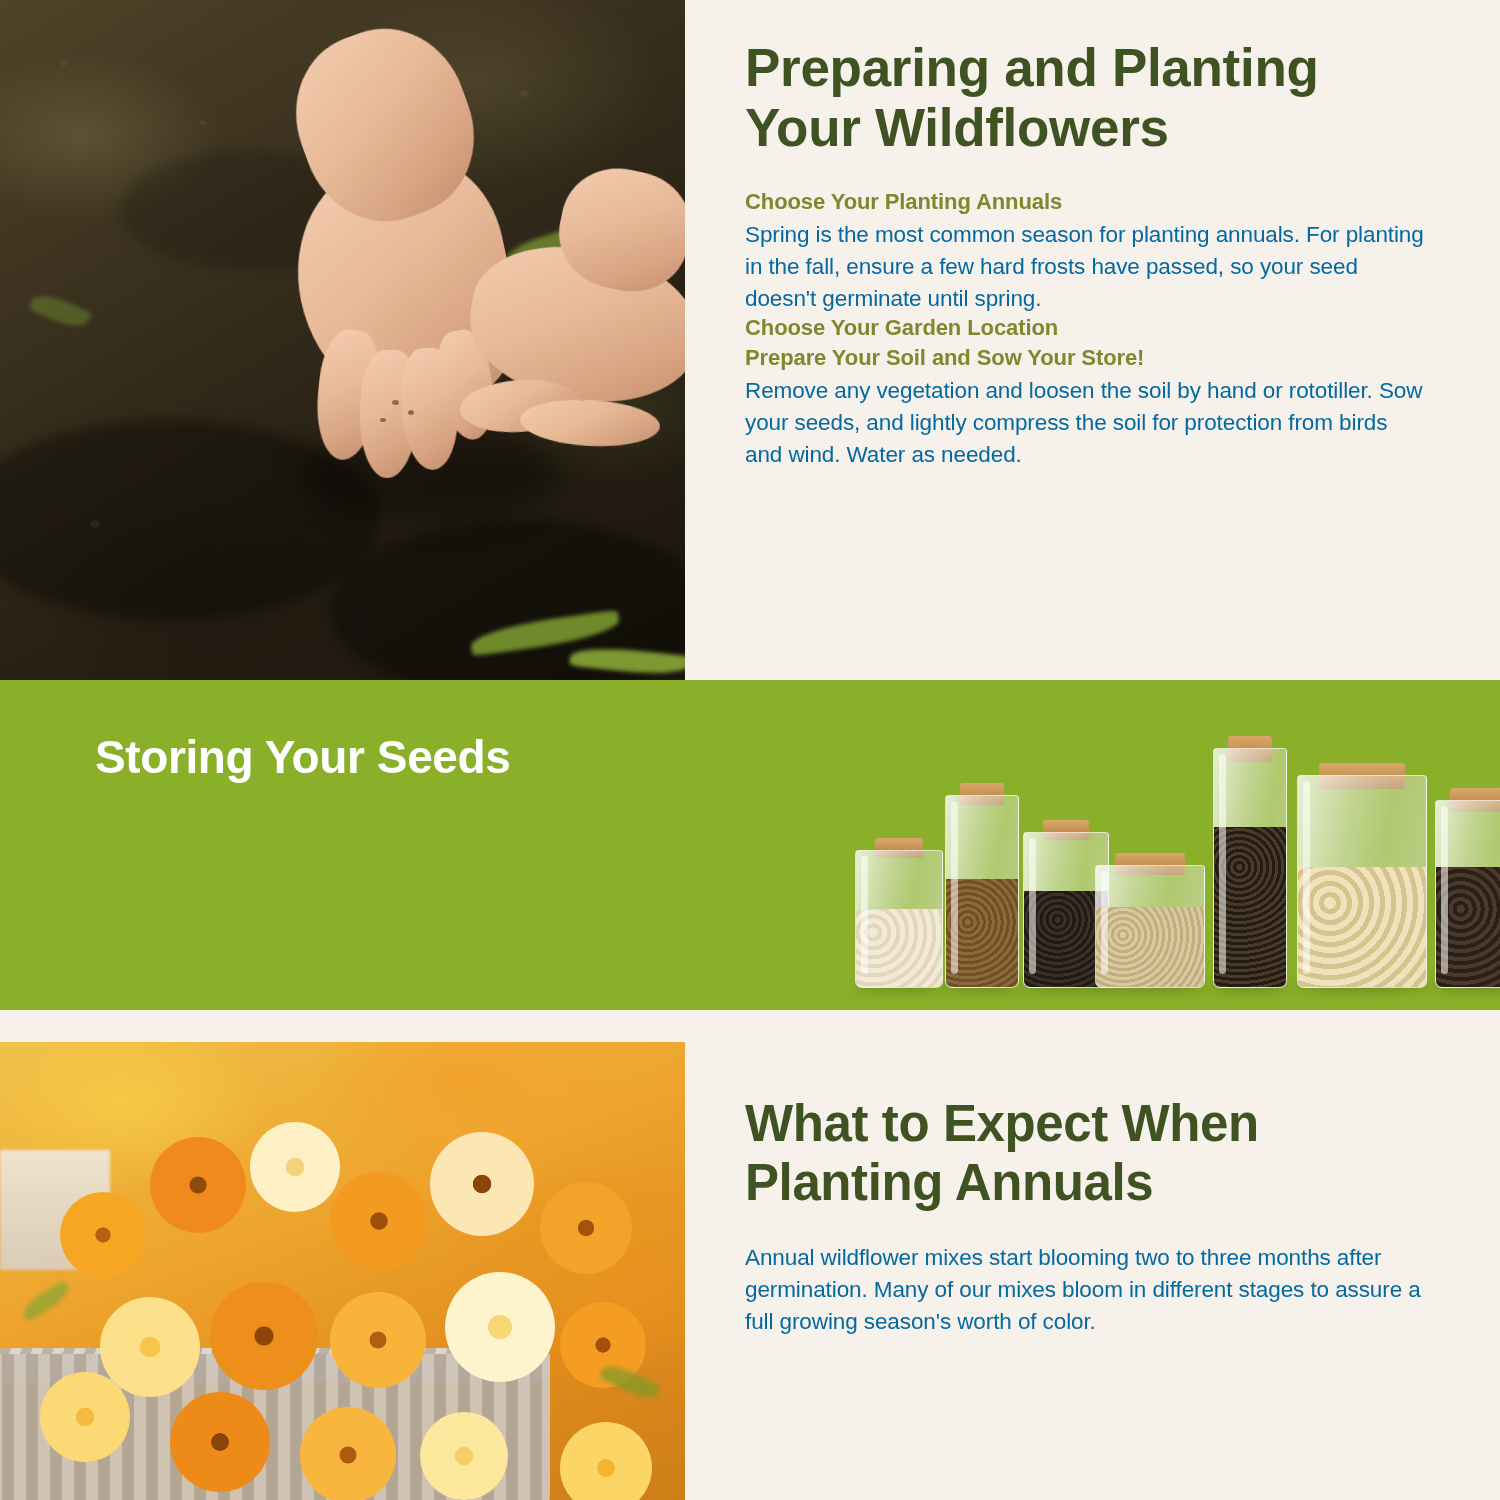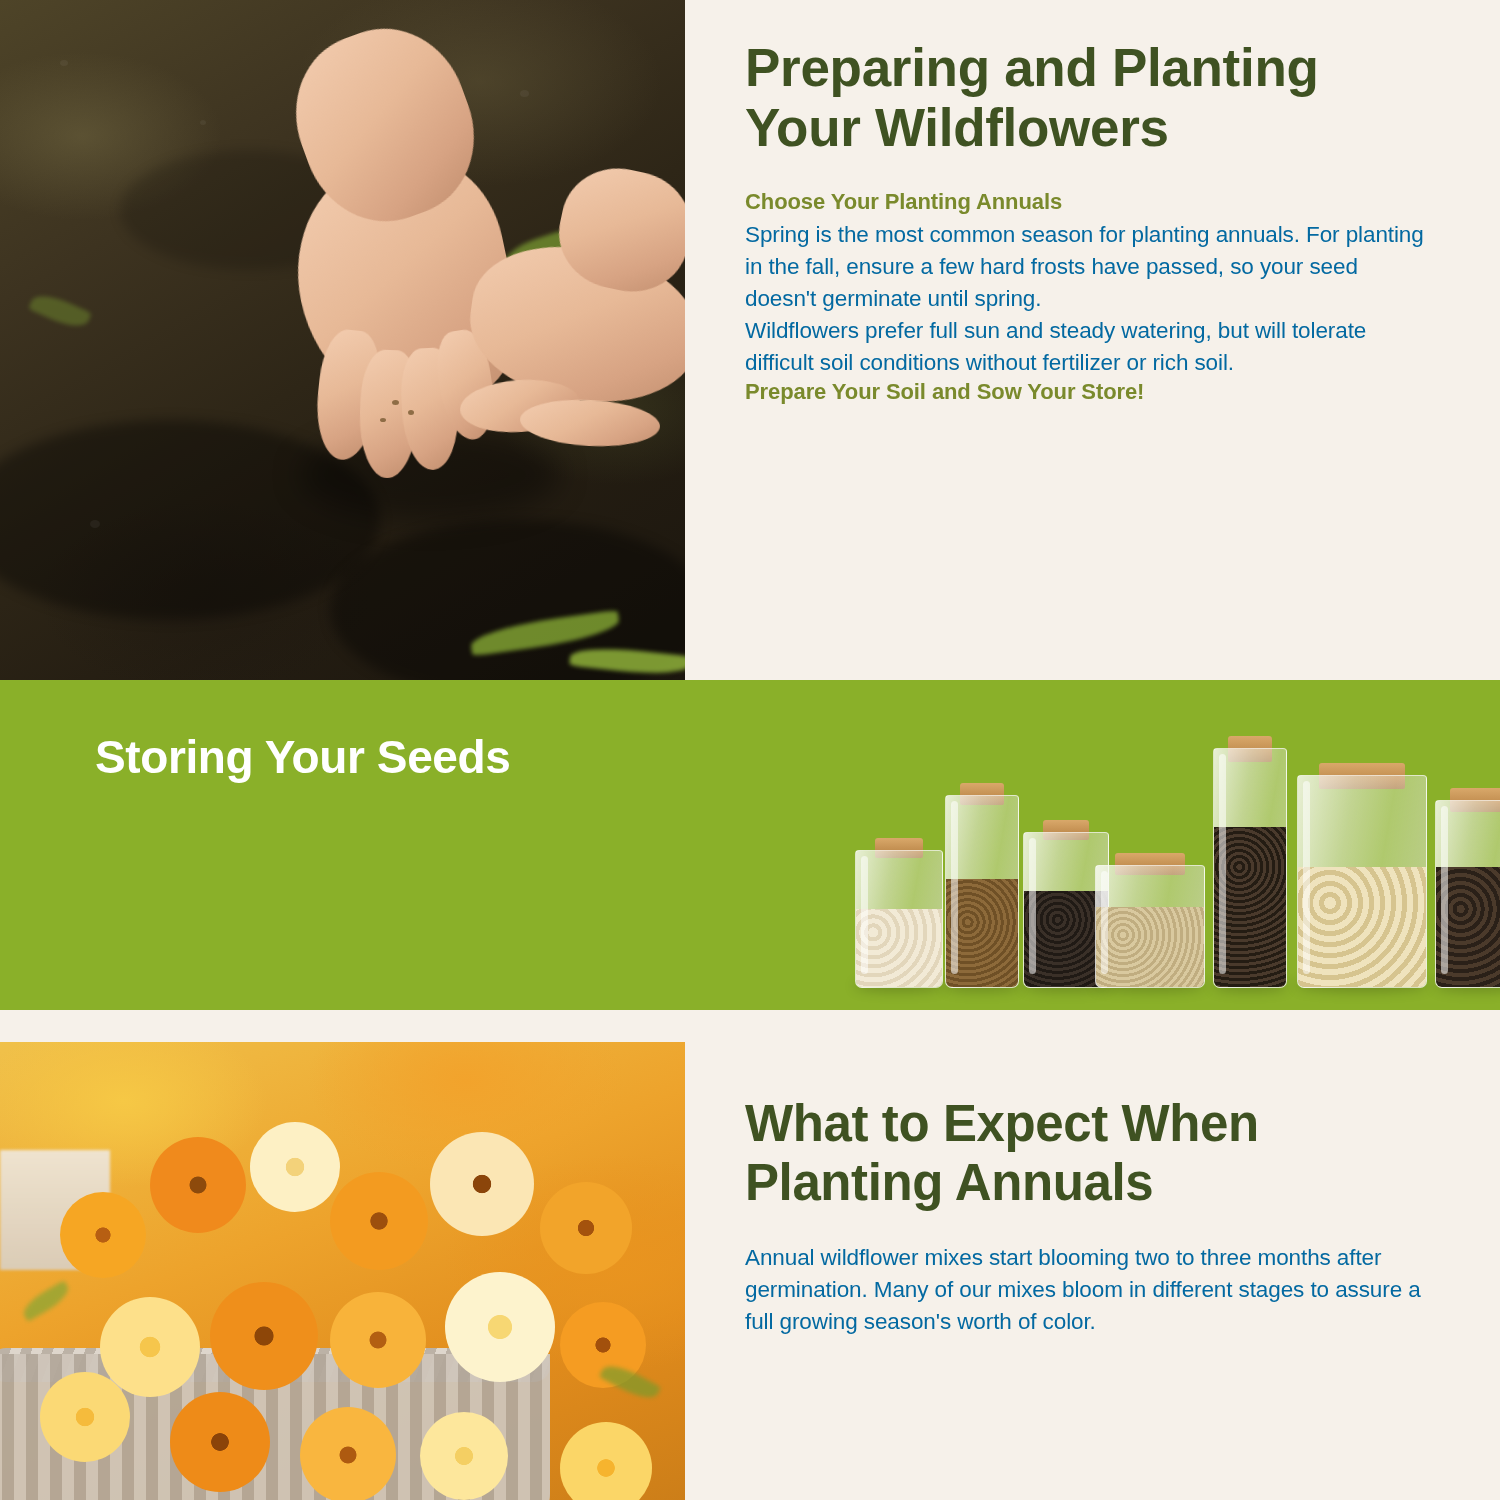--- a/index.html
+++ b/index.html
@@ -165,25 +165,26 @@
 
     <div class="sec1-text">
       <h1 class="title">Preparing and Planting Your Wildflowers</h1>
 
       <div>
         <div class="sub-h">Choose Your Planting Annuals</div>
         <p class="body-p">Spring is the most common season for planting annuals. For planting in the fall, ensure a few hard frosts have passed, so your seed doesn't germinate until spring.</p>
       </div>
 
       <div>
-        <p class="body-p">Wildflowers prefer full sun and steady watering, but will tolerate difficult soil conditions without fertilizer or rich soil.</p>
+        <div class="sub-h">Choose Your Garden Location</div>
       </div>
 
       <div>
         <div class="sub-h">Prepare Your Soil and Sow Your Store!</div>
+        <p class="body-p">Remove any vegetation and loosen the soil by hand or rototiller. Sow your seeds, and lightly compress the soil for protection from birds and wind. Water as needed.</p>
       </div>
     </div>
   </section>
 
   <section class="sec2">
     <div class="sec2-text">
       <h2 class="band-title">Storing Your Seeds</h2>
     </div>
 
     <div class="jars">

